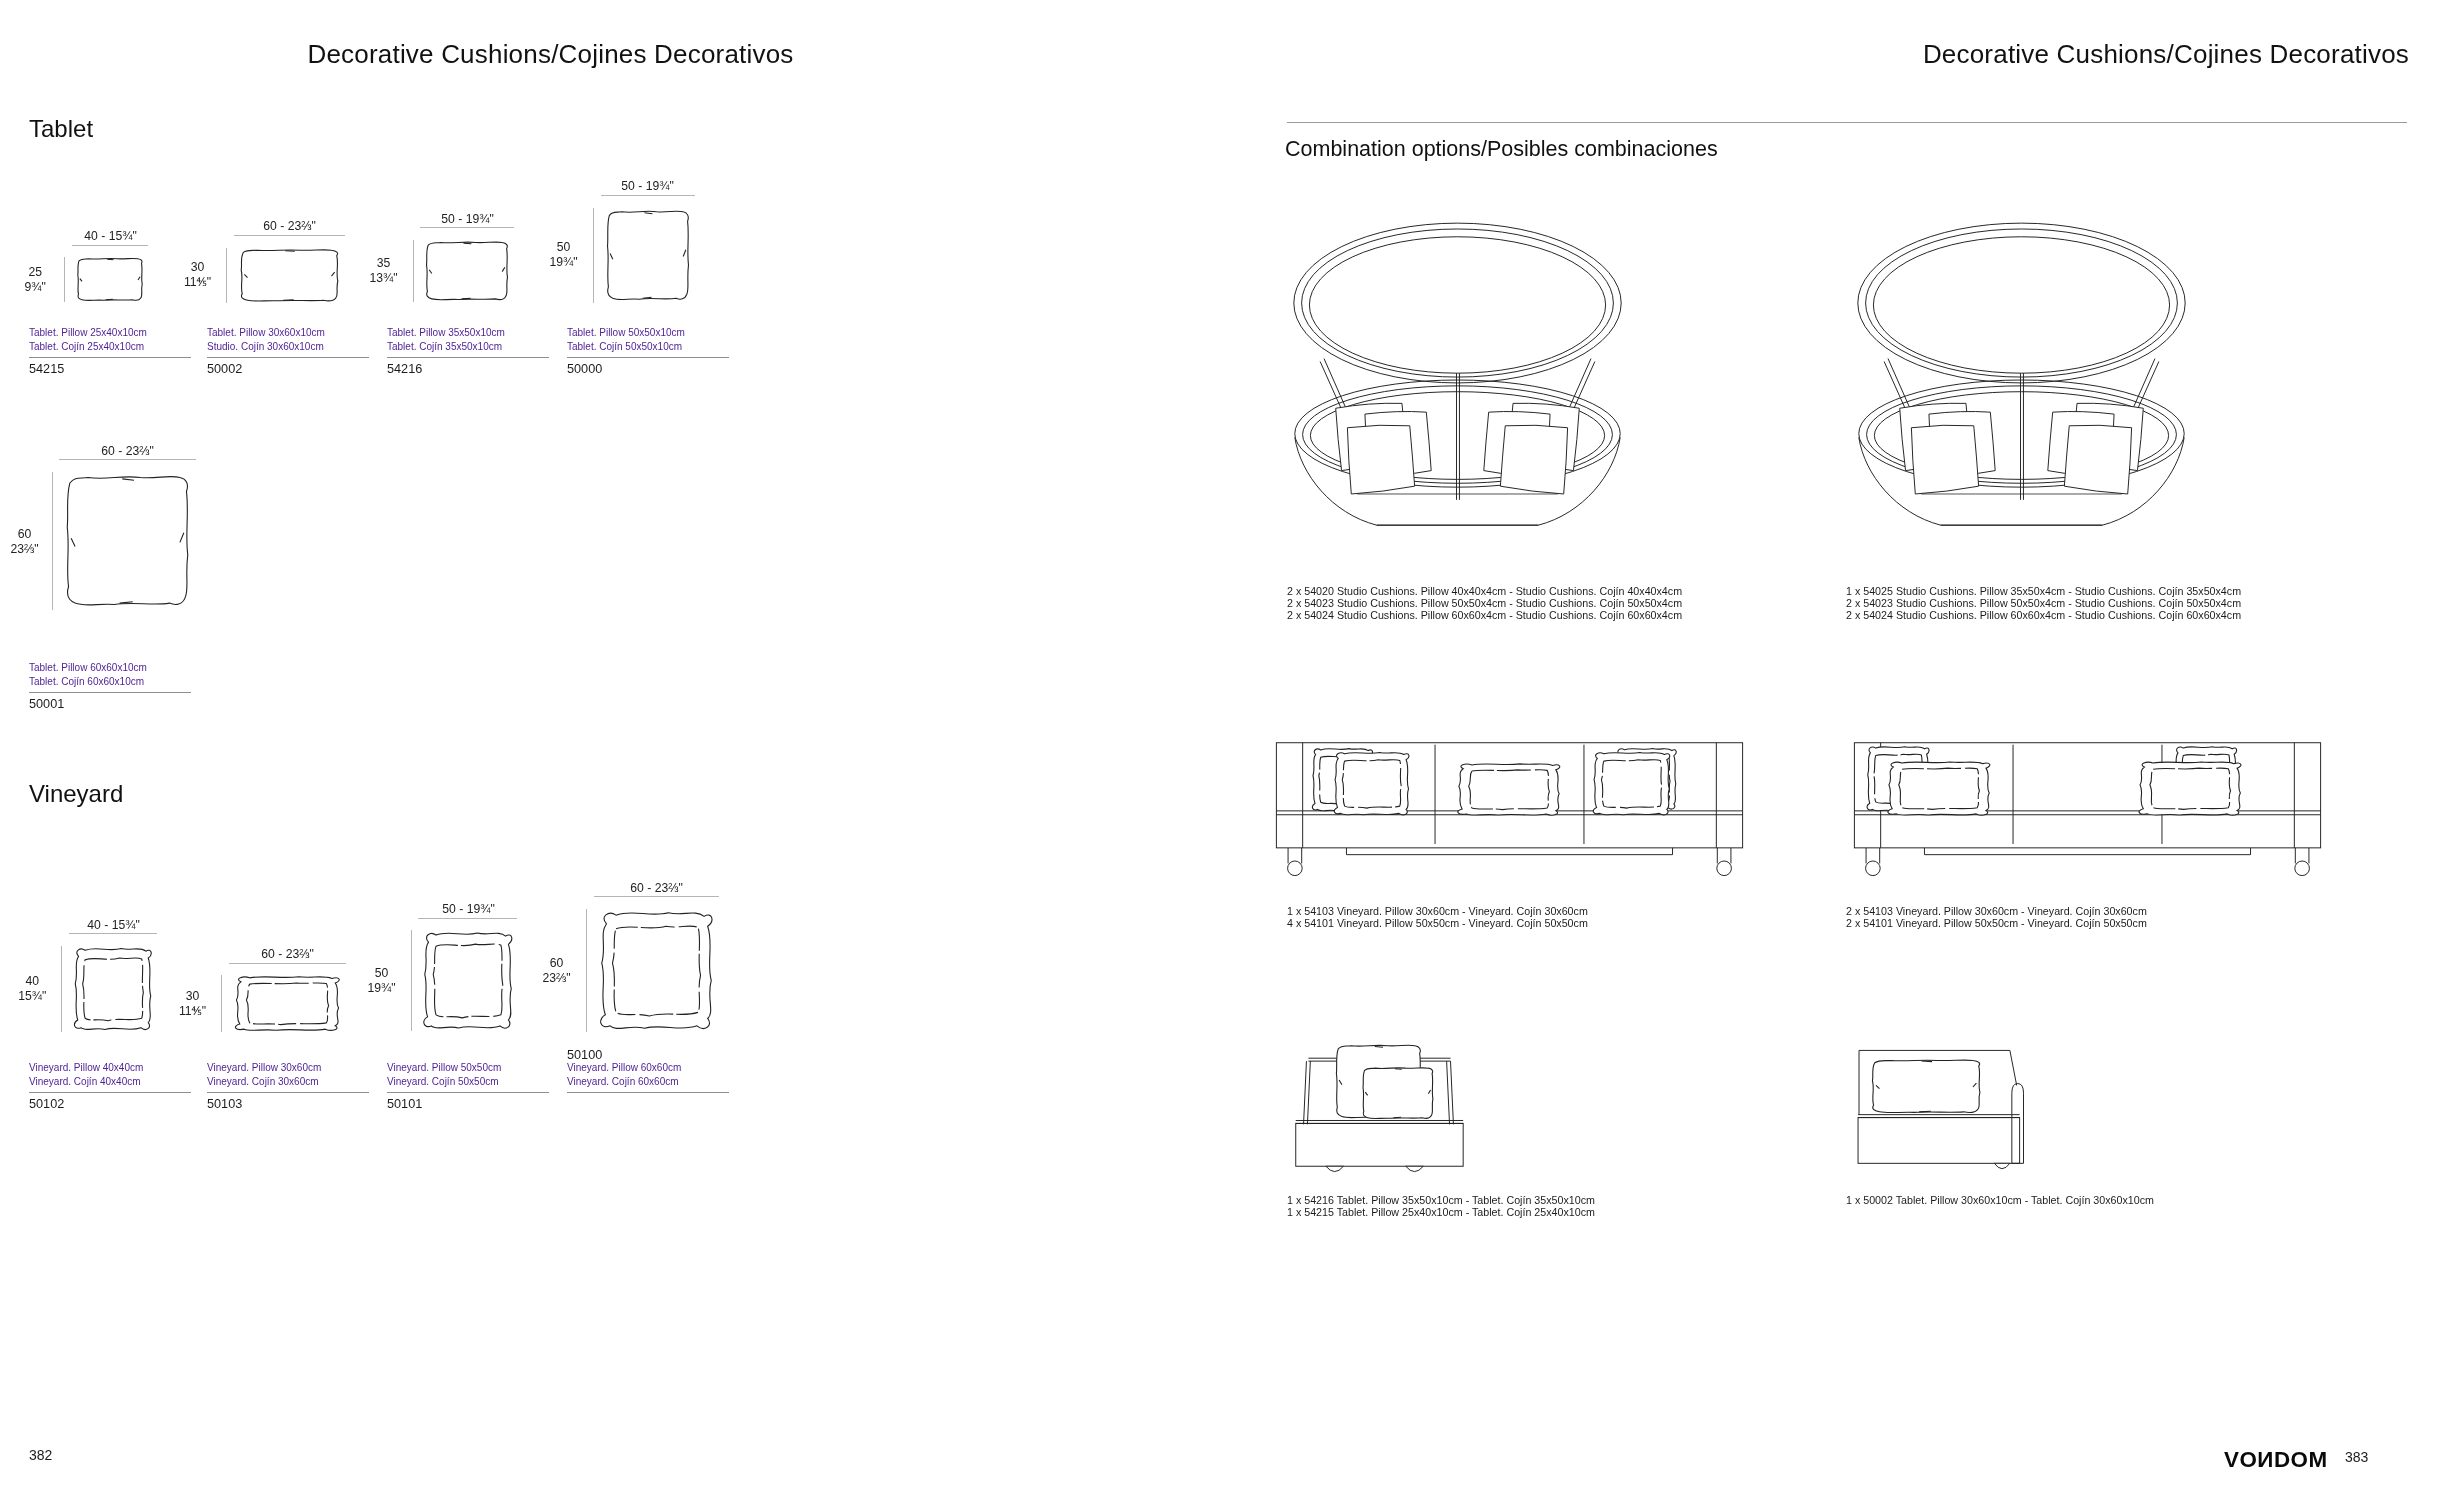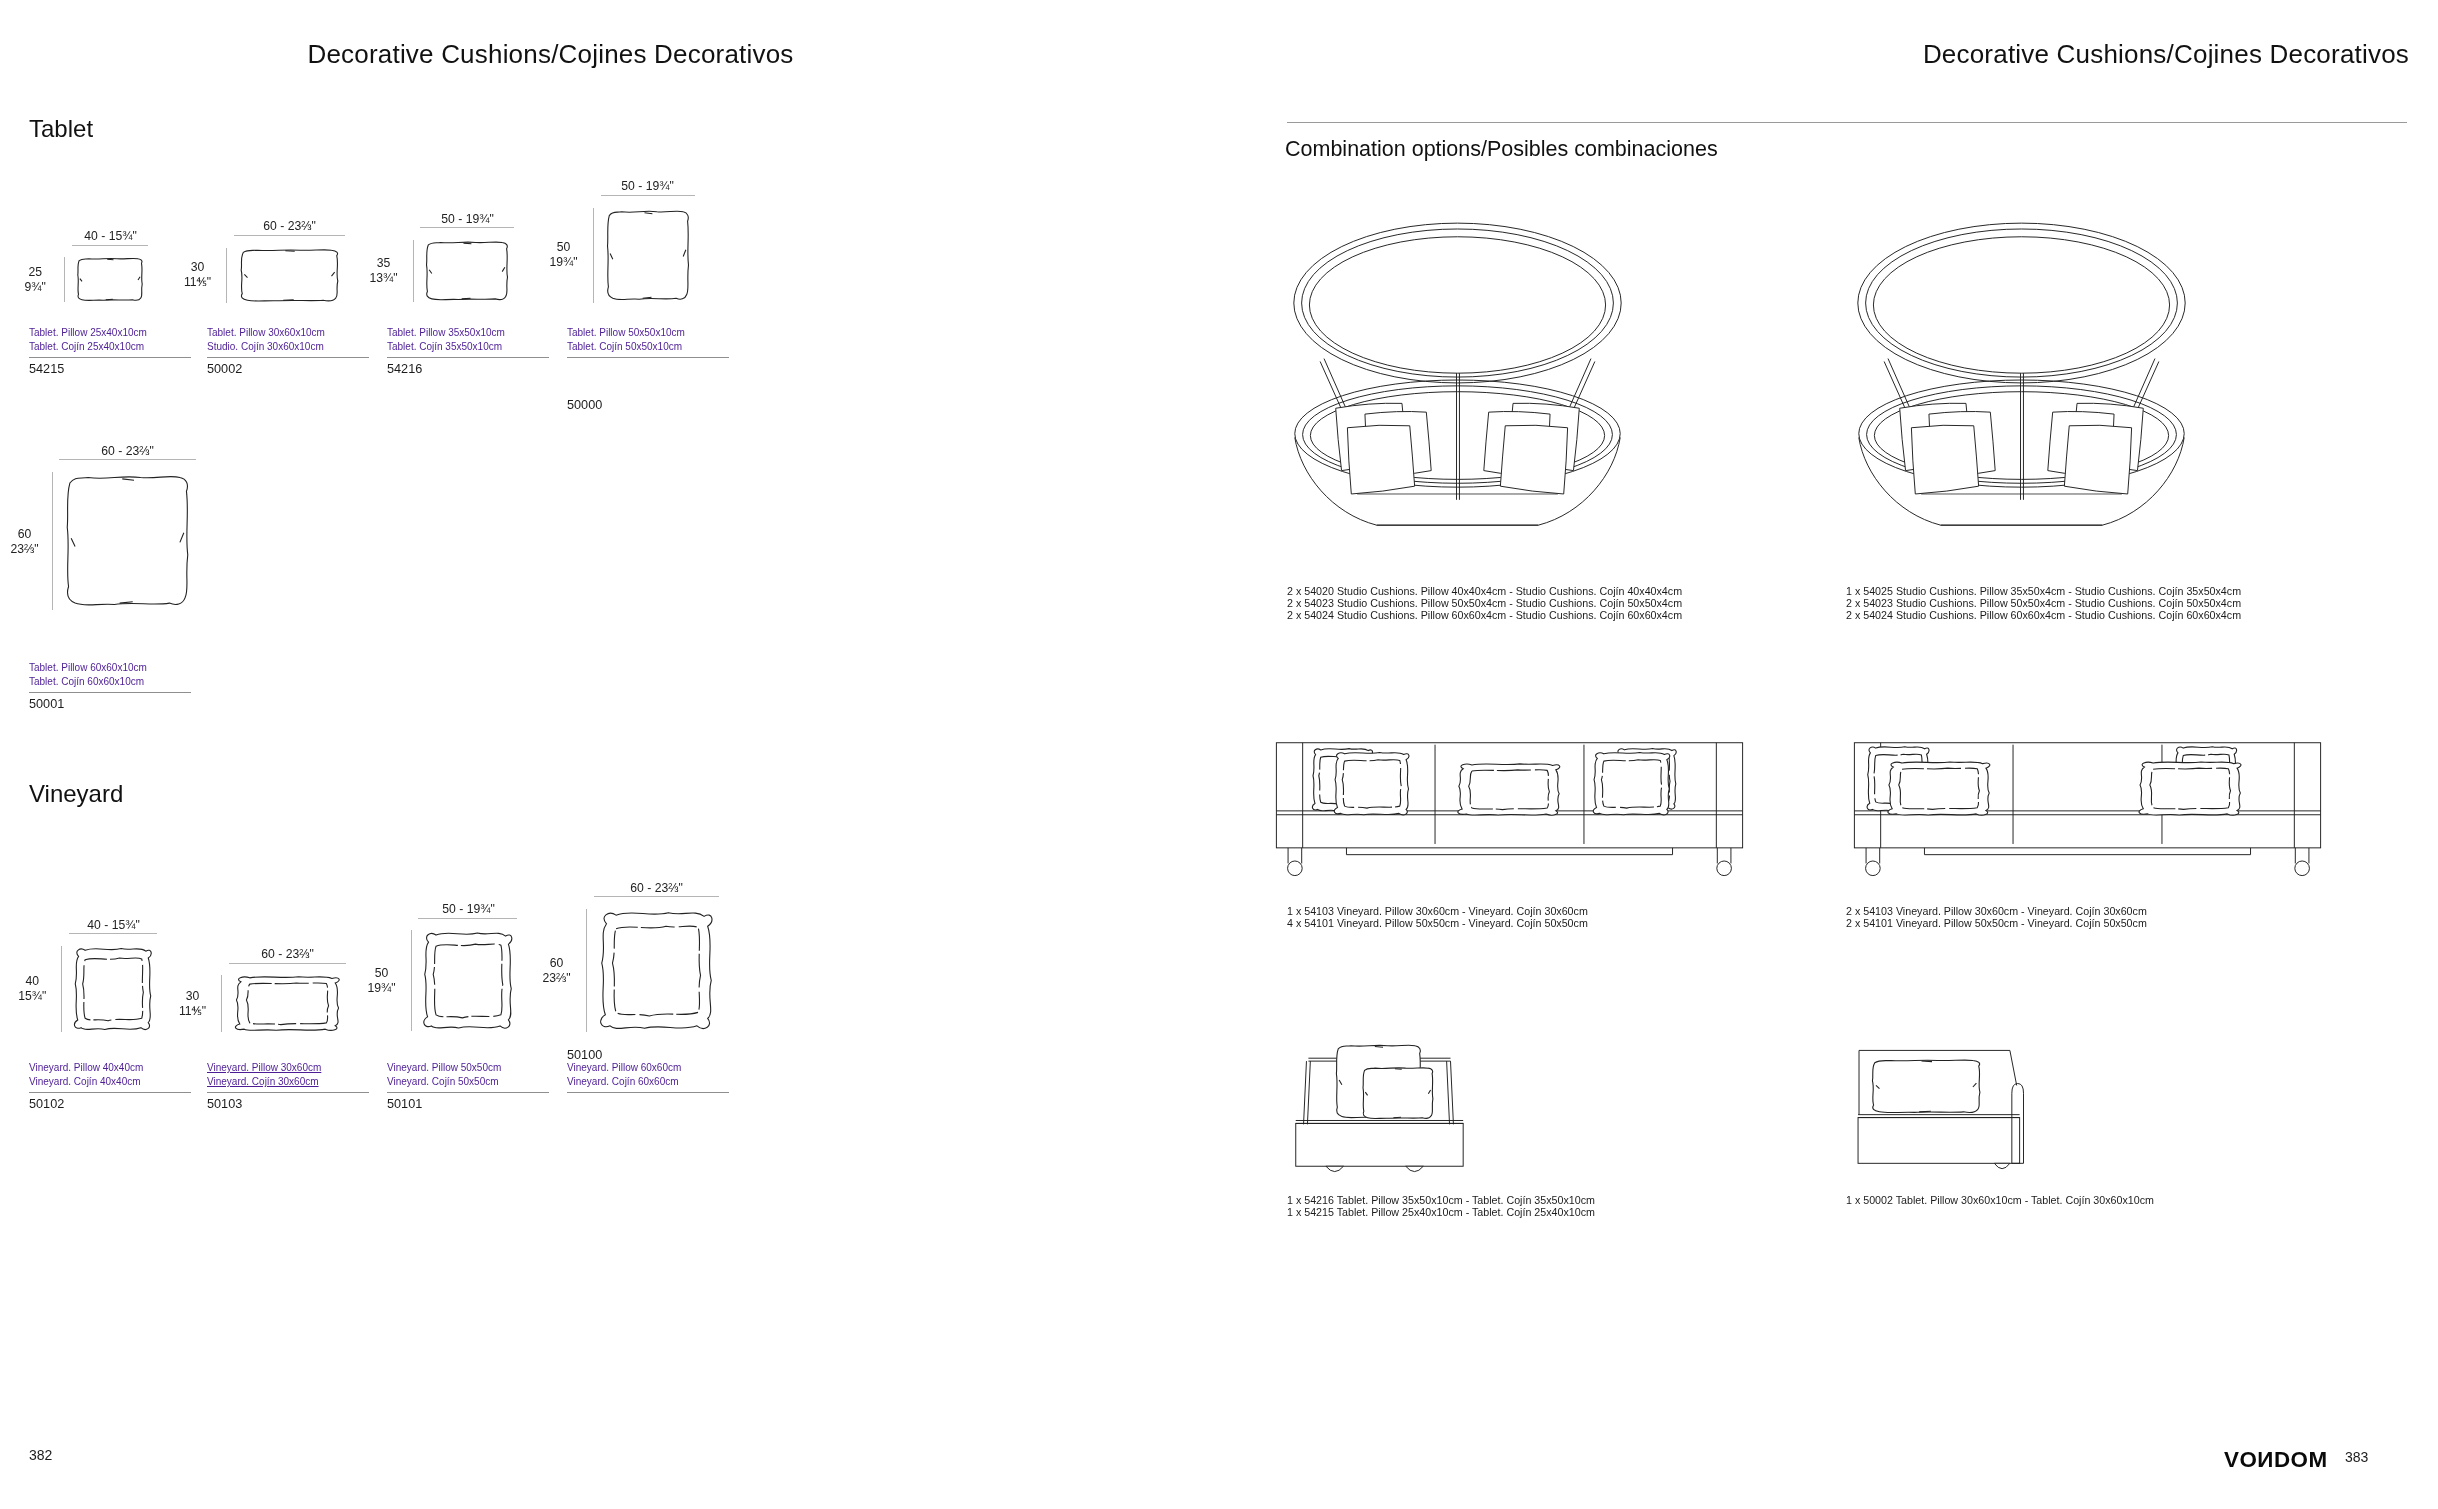--- a/index.html
+++ b/index.html
@@ -114,21 +114,21 @@
 <div>
   <div class="dimlbl" style="left:589px;top:179px;width:117px;">50 - 19¾"</div>
   <div class="hline" style="left:601px;top:195px;width:94px;"></div>
   <div class="vline" style="left:593px;top:208px;height:95px;"></div>
   <div class="dimv" style="left:539px;top:240px;width:49px;"><span>50</span><br><span>19¾"</span></div>
   <svg class="abs" style="left:604px;top:208px;" width="88" height="95" viewBox="0 0 100 100" preserveAspectRatio="none">
       <use href="#g-pt"></use>
     </svg>
   <div class="cap" style="left:567px;top:326px;"><span>Tablet. Pillow 50x50x10cm</span><br><span>Tablet. Cojín 50x50x10cm</span></div>
   <div class="uline" style="left:567px;top:357px;width:162px;"></div>
-  <div class="code" style="left:567px;top:362px;margin-top:36px;">50000</div>
+  <div class="code" style="left:567px;top:362px;">50000</div>
 </div>
 
 <div>
   <div class="dimlbl" style="left:69px;top:444px;width:117px;">60 - 23⅔"</div>
   <div class="hline" style="left:59px;top:459px;width:137px;"></div>
   <div class="vline" style="left:52px;top:472px;height:138px;"></div>
   <div class="dimv" style="left:2px;top:527px;width:45px;"><span>60</span><br><span>23⅔"</span></div>
   <svg class="abs" style="left:62px;top:472px;" width="131" height="138" viewBox="0 0 100 100" preserveAspectRatio="none">
       <use href="#g-pt"></use>
     </svg>
@@ -153,21 +153,21 @@
 </div>
 
 <div>
   <div class="dimlbl" style="left:229px;top:947px;width:117px;">60 - 23⅔"</div>
   <div class="hline" style="left:229px;top:963px;width:117px;"></div>
   <div class="vline" style="left:221px;top:975px;height:57px;"></div>
   <div class="dimv" style="left:168px;top:989px;width:49px;"><span>30</span><br><span>11⅘"</span></div>
   <svg class="abs" style="left:232px;top:975px;" width="111" height="57" viewBox="0 0 100 100" preserveAspectRatio="none">
       <use href="#g-pv"></use>
     </svg>
-  <div class="cap" style="left:207px;top:1061px;text-decoration:underline;"><span>Vineyard. Pillow 30x60cm</span><br><span>Vineyard. Cojín 30x60cm</span></div>
+  <div class="cap" style="left:207px;top:1061px;"><span>Vineyard. Pillow 30x60cm</span><br><span>Vineyard. Cojín 30x60cm</span></div>
   <div class="uline" style="left:207px;top:1092px;width:162px;"></div>
   <div class="code" style="left:207px;top:1097px;">50103</div>
 </div>
 
 <div>
   <div class="dimlbl" style="left:410px;top:902px;width:117px;">50 - 19¾"</div>
   <div class="hline" style="left:418px;top:918px;width:99px;"></div>
   <div class="vline" style="left:411px;top:930px;height:101px;"></div>
   <div class="dimv" style="left:357px;top:966px;width:49px;"><span>50</span><br><span>19¾"</span></div>
   <svg class="abs" style="left:421px;top:930px;" width="94" height="101" viewBox="0 0 100 100" preserveAspectRatio="none">

